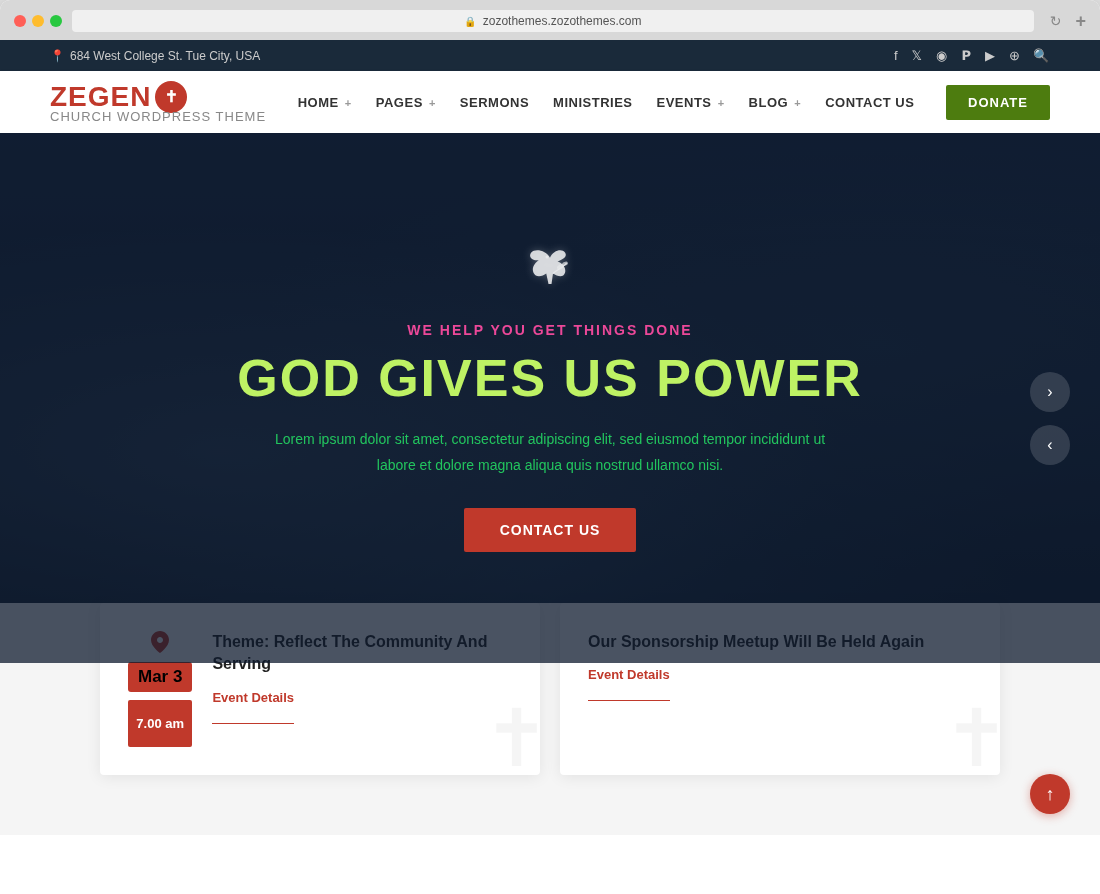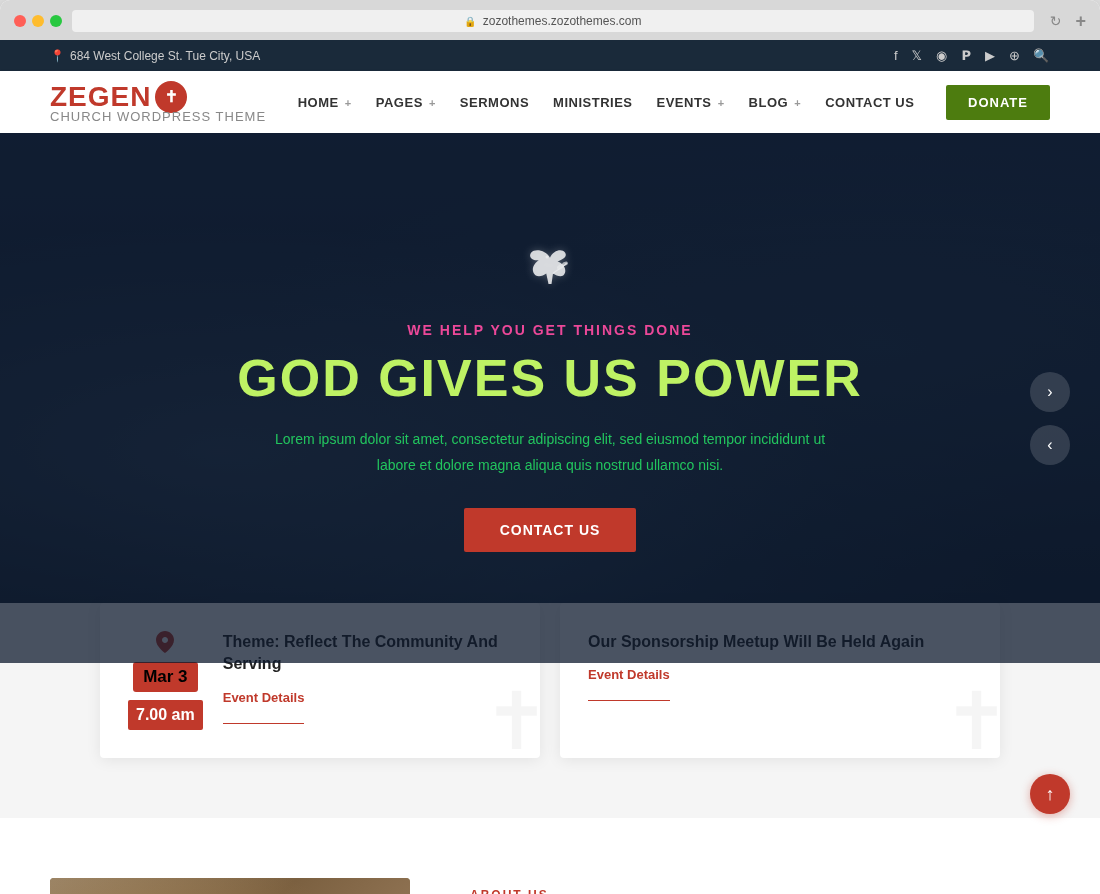--- a/index.html
+++ b/index.html
@@ -279,23 +279,23 @@
       border-radius: 3px;
       padding: 4px 10px;
       font-size: 17px;
       font-weight: 700;
       text-align: center;
       line-height: 1.3;
     }
     .event-time-badge {
       background: #c0392b;
       color: #fff;
-      font-size: 16px;
+      font-size: 13px;
       font-weight: 700;
-      padding: 6px 8px;
+      padding: 16px 8px;
       border-radius: 2px;
       margin-top: 8px;
     }
     .event-info { flex: 1; }
     .event-title {
       font-size: 16px;
       font-weight: 700;
       color: #222;
       margin-bottom: 12px;
       line-height: 1.4;

